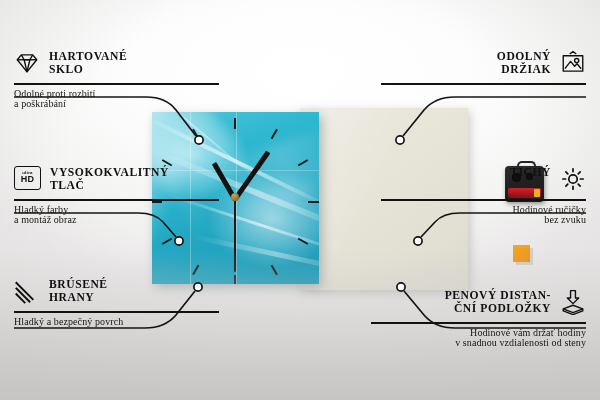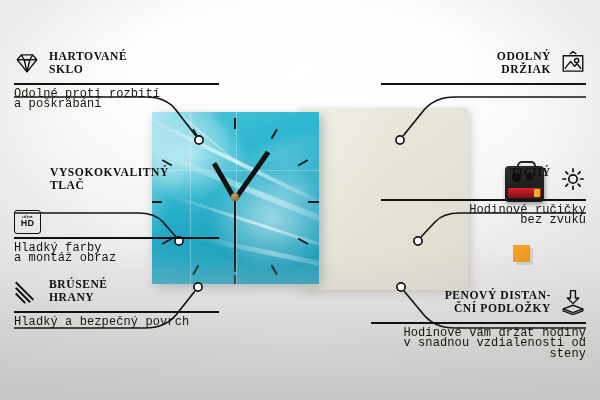--- a/index.html
+++ b/index.html
@@ -96,30 +96,30 @@
   .feat.right{right:14px;text-align:right;}
   .feat .head{display:flex;align-items:flex-start;gap:9px;min-height:30px;}
   .feat.right .head{justify-content:flex-end;}
   .feat .title{
     font-family:"Liberation Serif", serif;
     font-weight:bold;font-size:11.6px;line-height:13.4px;
     letter-spacing:.55px;color:#101010;text-transform:uppercase;
   }
   .feat .rule{height:1.6px;background:#121212;margin:3px 0 4px 0;}
   .feat .desc{
-    font-family:Liberation Mono, monospace;
-    font-size:12px;line-height:10.6px;color:#15150f;letter-spacing:.1px;
+    font-family:Liberation Serif, serif;
+    font-size:10px;line-height:10.6px;color:#15150f;letter-spacing:.1px;
   }
   .ico{width:26px;height:26px;flex:0 0 26px;color:#101010;}
   .ico svg{display:block;width:26px;height:26px;}
 
   .hd-badge{
     width:25px;height:22px;border:1.6px solid #101010;border-radius:3px;
     display:flex;flex-direction:column;align-items:center;justify-content:center;
-    font-family:"Liberation Sans", sans-serif;color:#101010;flex:0 0 25px;margin-top:44px;
+    font-family:"Liberation Sans", sans-serif;color:#101010;flex:0 0 25px;
   }
   .hd-badge .u{font-size:4.4px;line-height:4.4px;letter-spacing:.2px;font-weight:bold;}
   .hd-badge .h{font-size:9px;line-height:9.6px;font-weight:bold;letter-spacing:.2px;}
 
   
   #f-glass{top:50px;}
   #f-print{top:166px;}
   #f-edges{top:278px;}
   #f-holder{top:50px;}
   #f-mech{top:166px;}

